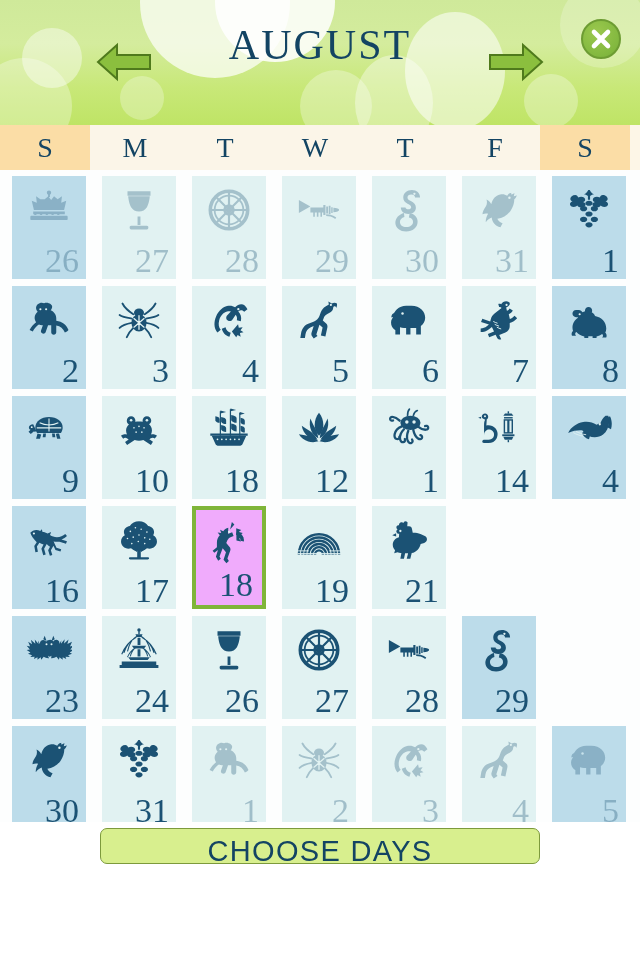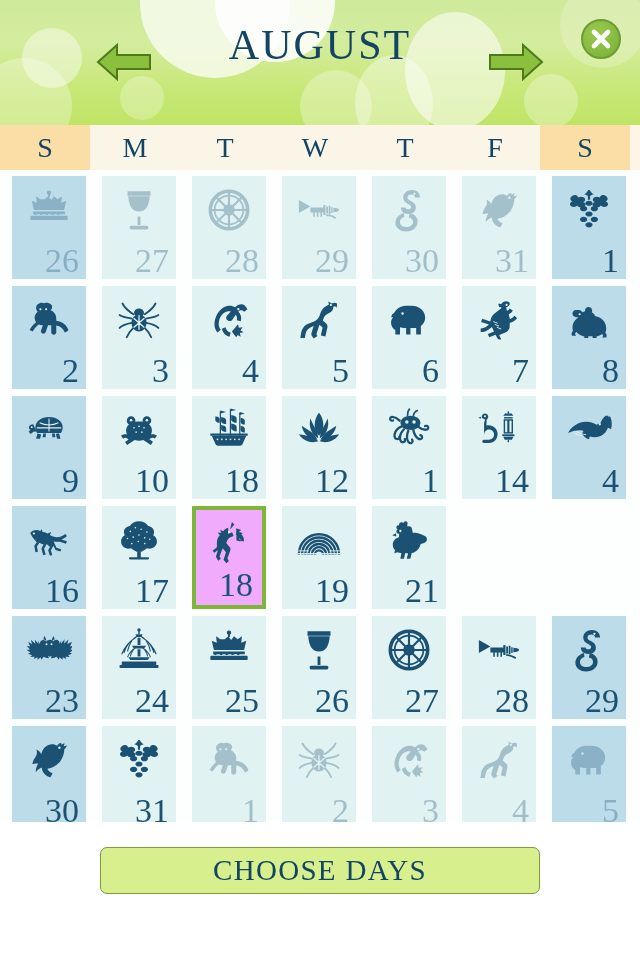--- a/index.html
+++ b/index.html
@@ -183,33 +183,33 @@
     position: absolute;
     left: 0;
     bottom: 0;
     width: 640px;
     height: 138px;
     background: #ffffff;
   }
   .choose-btn {
     position: absolute;
     left: 100px;
-    top: 25px;
+    top: 6px;
     width: 440px;
-    height: 47px;
+    height: 36px;
     box-sizing: border-box;
     background: #d8ef8e;
     border: 1px solid #7d9a3c;
     border-radius: 7px;
     color: #134463;
     font-size: 29px;
     letter-spacing: 1.3px;
     text-align: center;
     line-height: 45px;
-    font-family: Liberation Serif, serif;
+    font-family: Liberation Sans, sans-serif;
     cursor: pointer;
   }
 </style>
 </head>
 <body>
 
 <div id="app">
 
   <div class="header">
     <div class="bokeh b1"></div>
@@ -535,30 +535,20 @@
           </div>
         </div>
         <div class="cell">
           <div class="cell-inner">
             <div class="glyph">
               <svg width="46" height="46" viewBox="0 0 64 64">
                 <use href="#ic-fountain-icon"></use>
               </svg>
             </div>
             <div class="daynum">24</div>
-          </div>
-        </div>
-        <div class="cell">
-          <div class="cell-inner">
-            <div class="glyph">
-              <svg width="46" height="46" viewBox="0 0 64 64">
-                <use href="#ic-crown-icon"></use>
-              </svg>
-            </div>
-            <div class="daynum">25</div>
           </div>
         </div>
         <div class="cell">
           <div class="cell-inner">
             <div class="glyph">
               <svg width="46" height="46" viewBox="0 0 64 64">
                 <use href="#ic-goblet-icon"></use>
               </svg>
             </div>
             <div class="daynum">26</div>

